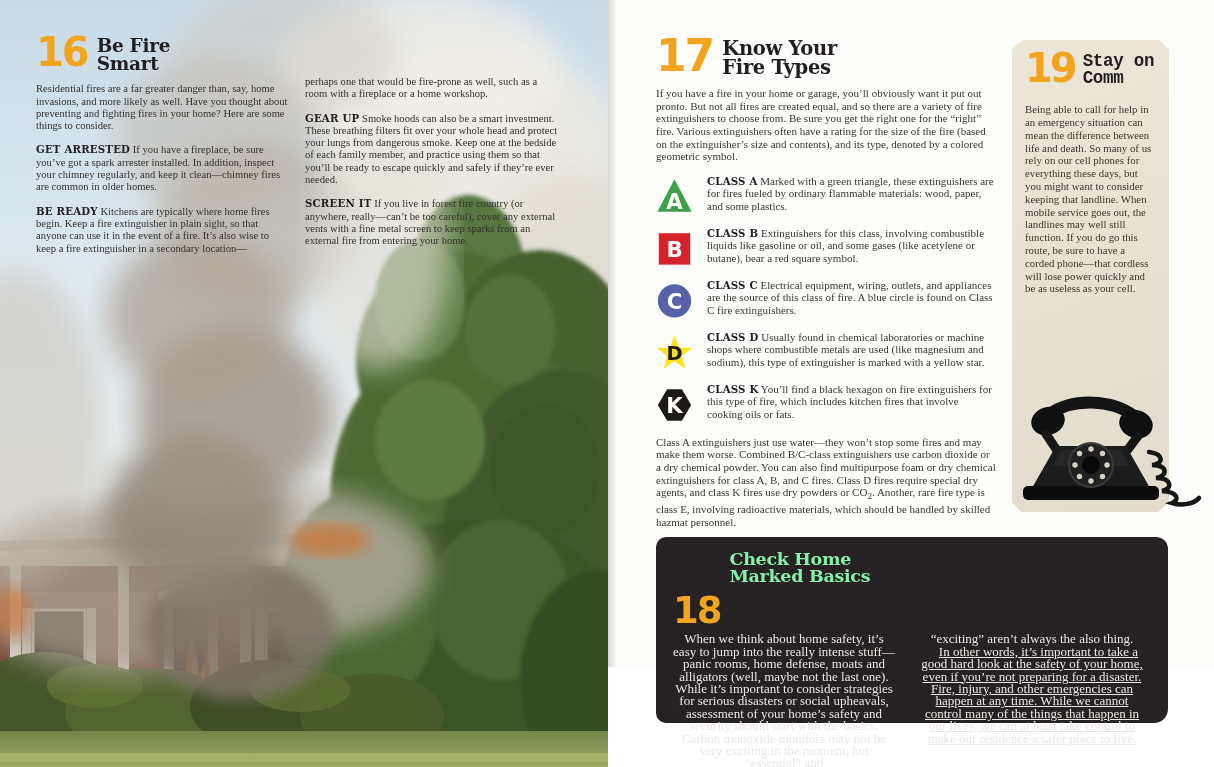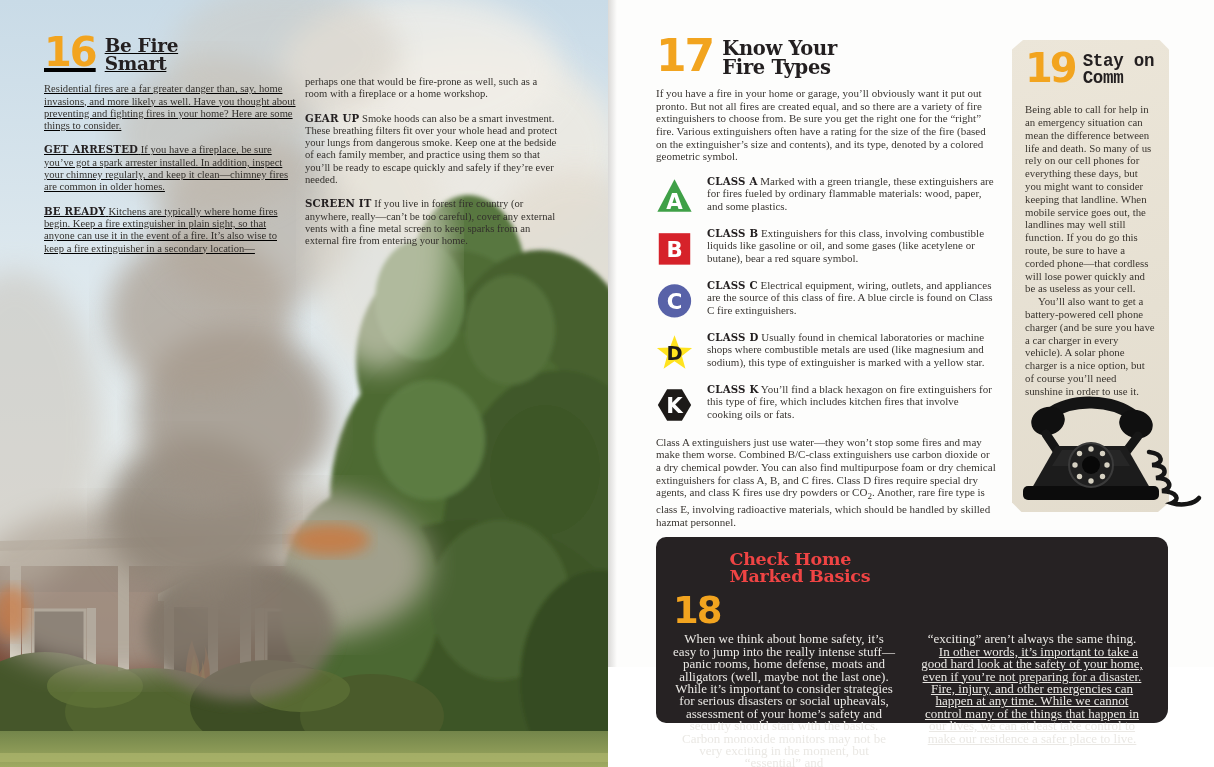--- a/index.html
+++ b/index.html
@@ -3,35 +3,35 @@
 <meta charset="utf-8">
 <style>
   html,body{margin:0;padding:0;}
   body{width:1214px;height:767px;position:relative;overflow:hidden;background:#fff;
        font-family:"Liberation Serif", serif;}
   .spread{position:absolute;inset:0;}
 
   
   .page-left{position:absolute;left:0;top:0;width:608px;height:767px;overflow:hidden;}
   .photo{position:absolute;inset:0;width:608px;height:767px;display:block;}
-  .lp-col1{position:absolute;left:44px;top:36px;width:253px;text-decoration:underline;}
+  .lp-col1{position:absolute;left:36px;top:36px;width:253px;}
   .lp-col2{position:absolute;left:305px;top:76px;width:257px;}
 
   
   .sec-head{display:flex;align-items:flex-start;gap:9px;margin:0 0 10px 0;}
   .num{font-family:"DejaVu Sans", sans-serif;font-weight:800;color:#F2A41F;
        line-height:.82;letter-spacing:-2px;}
   .num-16{font-size:40px;}
   .num-17{font-size:44px;}
   .num-18{font-size:37px;margin-top:46px;}
   .num-19{font-size:40px;letter-spacing:-3px;}
   .title{font-family:"DejaVu Serif", serif;font-weight:700;color:#231F20;
          font-size:18.5px;line-height:.98;margin:1px 0 0 0;letter-spacing:-.3px;}
   .title-17{font-size:19.5px;}
-  .title-18{font-size:17.5px;color:#ef4444;}
+  .title-18{font-size:17.5px;color:#86efac;}
   .title-19{font-size:17.5px;font-family:Liberation Mono, monospace;}
 
   
   .bodyL{font-size:10.6px;line-height:12.3px;color:#33302C;margin:0 0 11px 0;}
   .bodyR{font-size:11px;line-height:12.6px;color:#3A3632;margin:0 0 11px 0;}
   .lead{font-family:"DejaVu Serif", serif;font-weight:700;color:#231F20;
         font-size:10.2px;letter-spacing:.2px;}
 
   
   .page-right{position:absolute;left:608px;top:0;width:606px;height:667px;background:#FDFDFC;}
@@ -240,33 +240,32 @@
     <div class="box18">
       <header class="sec-head">
         <span class="num num-18">18</span>
         <h2 class="title title-18"><span>Check Home</span><br><span>Marked Basics</span></h2>
       </header>
       <div class="cols">
         <div class="col">
           <p>When we think about home safety, it’s easy to jump into the really intense stuff—panic rooms, home defense, moats and alligators (well, maybe not the last one). While it’s important to consider strategies for serious disasters or social upheavals, assessment of your home’s safety and security should start with the basics. Carbon monoxide monitors may not be very exciting in the moment, but “essential” and</p>
         </div>
         <div class="col">
-          <p>“exciting” aren’t always the same thing.</p>
+          <p>“exciting” aren’t always the also thing.</p>
           <p class="indent">In other words, it’s important to take a good hard look at the safety of your home, even if you’re not preparing for a disaster. Fire, injury, and other emergencies can happen at any time. While we cannot control many of the things that happen in our lives, we can at least take control to make our residence a safer place to live.</p>
         </div>
       </div>
     </div>
 
     <aside class="sidebar">
       <header class="sec-head">
         <span class="num num-19">19</span>
         <h2 class="title title-19"><span>Stay on</span><br><span>Comm</span></h2>
       </header>
       <p>Being able to call for help in an emergency situation can mean the difference between life and death. So many of us rely on our cell phones for everything these days, but you might want to consider keeping that landline. When mobile service goes out, the landlines may well still function. If you do go this route, be sure to have a corded phone—that cordless will lose power quickly and be as useless as your cell.</p>
-      <p class="indent">You’ll also want to get a battery-powered cell phone charger (and be sure you have a car charger in every vehicle). A solar phone charger is a nice option, but of course you’ll need sunshine in order to use it.</p>
     </aside>
 
     <div class="phone-wrap">
       <svg viewBox="0 0 196 118">
 
         <path d="M40,20 C62,4 102,5 124,22" fill="none" stroke="#141414" stroke-width="12" stroke-linecap="round"></path>
         <ellipse cx="38" cy="27" rx="17" ry="14" fill="#101010" transform="rotate(-18 38 27)"></ellipse>
         <ellipse cx="126" cy="30" rx="17" ry="14" fill="#101010" transform="rotate(18 126 30)"></ellipse>
 
         <path d="M36,40 L48,58 M128,42 L116,58" stroke="#161616" stroke-width="9" stroke-linecap="round"></path>

